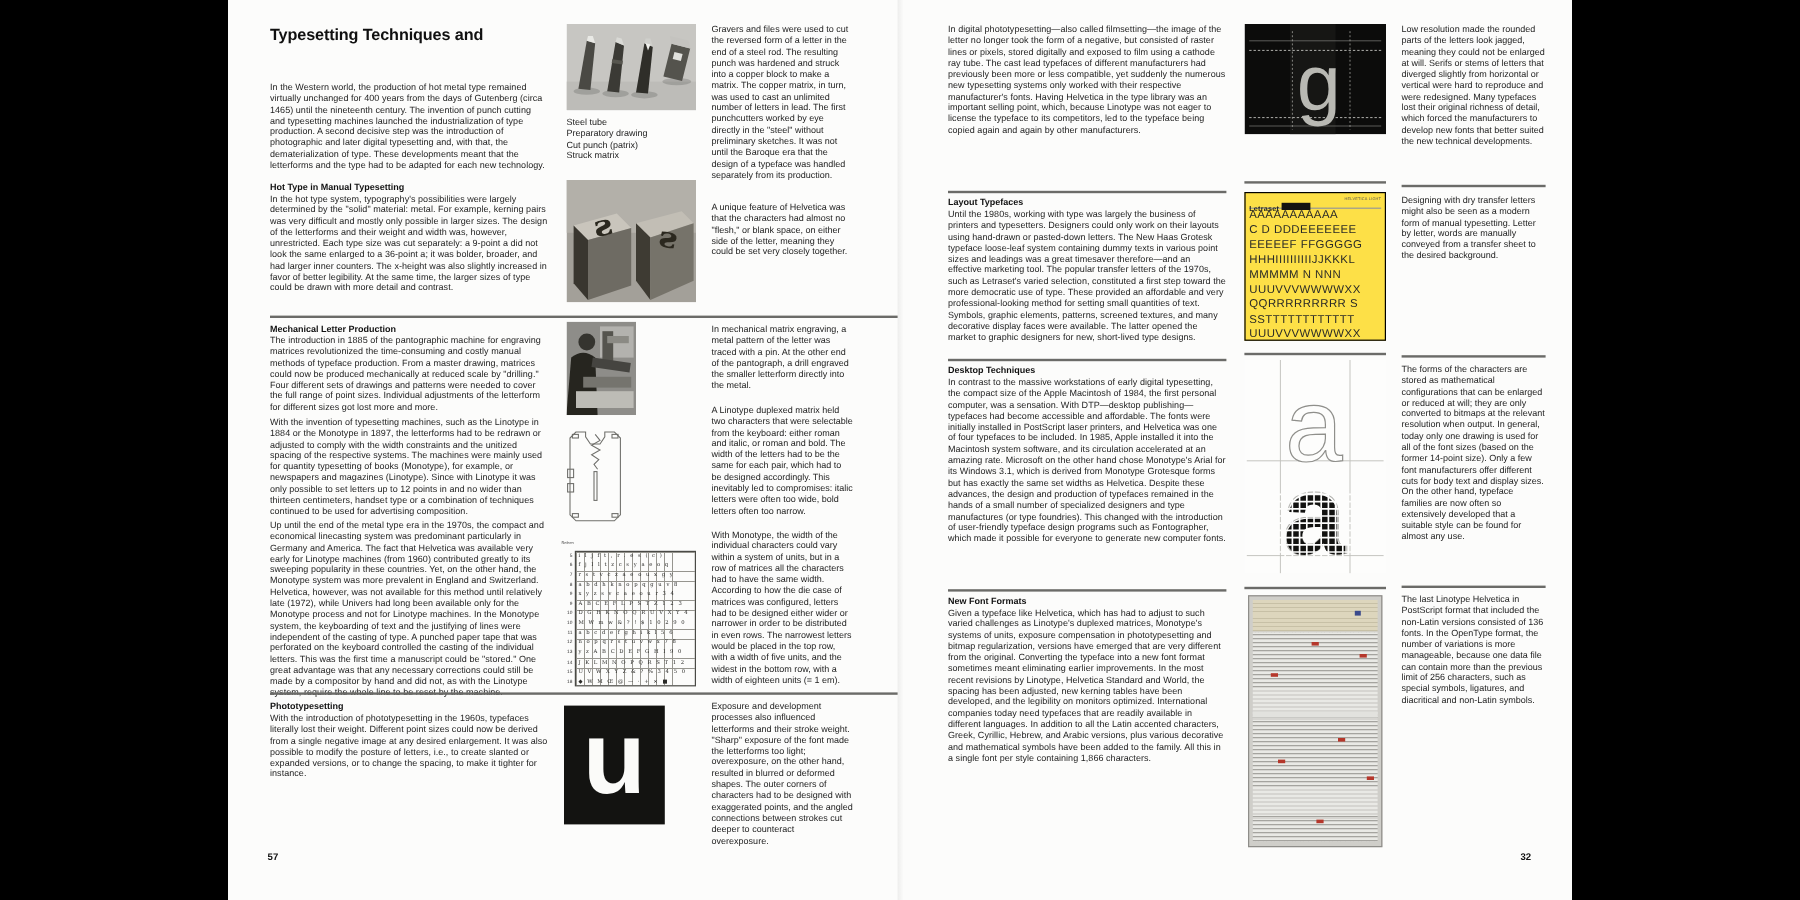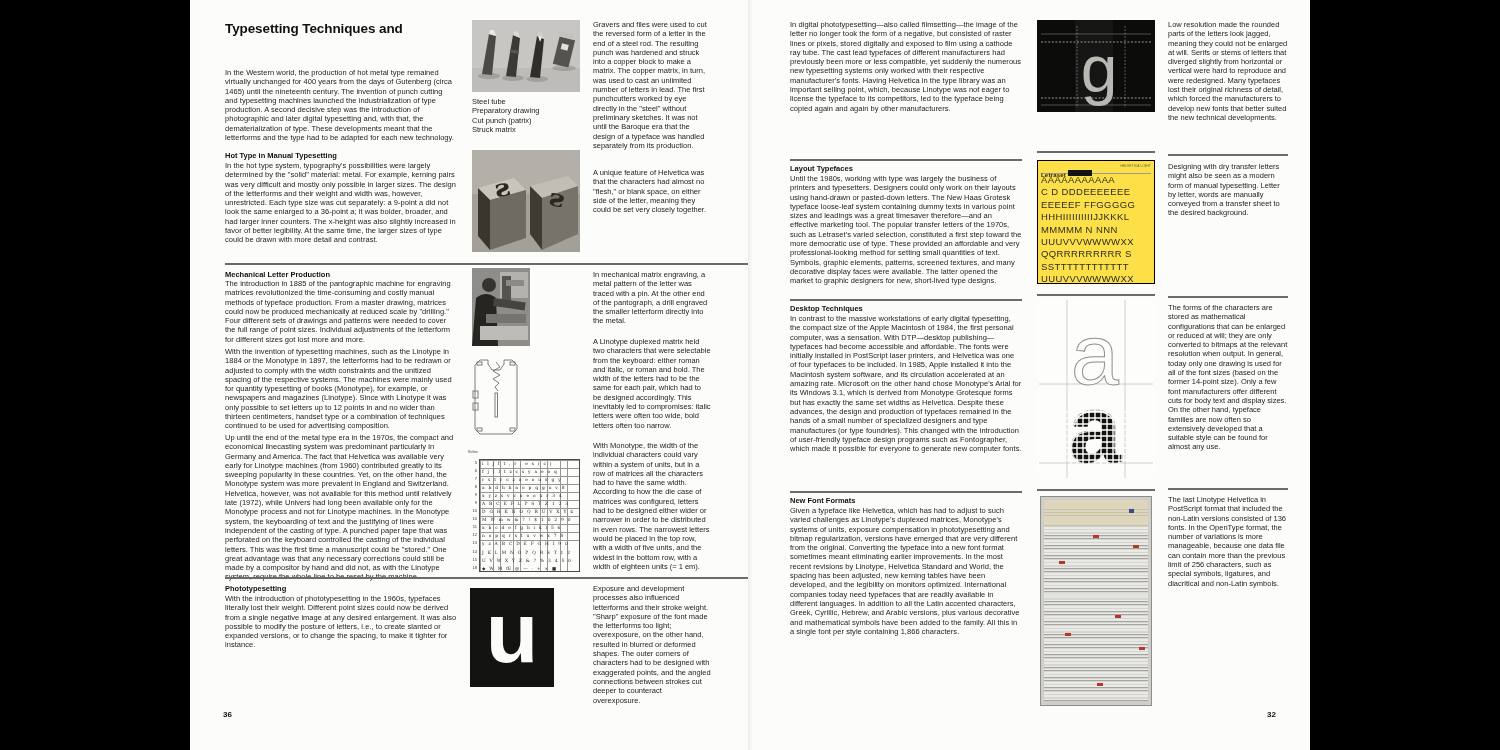--- a/index.html
+++ b/index.html
@@ -62,21 +62,21 @@
     <div class="abs h" style="left:35px;top:151px;width:232px">Hot Type in Manual Typesetting</div>
     <div class="abs body" style="left:35px;top:161px;width:232px">In the hot type system, typography's possibilities were largely determined by the "solid" material: metal. For example, kerning pairs was very difficult and mostly only possible in larger sizes. The design of the letterforms and their weight and width was, however, unrestricted. Each type size was cut separately: a 9-point a did not look the same enlarged to a 36-point a; it was bolder, broader, and had larger inner counters. The x-height was also slightly increased in favor of better legibility. At the same time, the larger sizes of type could be drawn with more detail and contrast.</div>
     <div class="abs rule" style="left:35px;top:263px;width:523px"></div>
     <div class="abs h" style="left:35px;top:270px;width:232px">Mechanical Letter Production</div>
     <div class="abs body" style="left:35px;top:279px;width:232px">The introduction in 1885 of the pantographic machine for engraving matrices revolutionized the time-consuming and costly manual methods of typeface production. From a master drawing, matrices could now be produced mechanically at reduced scale by "drilling." Four different sets of drawings and patterns were needed to cover the full range of point sizes. Individual adjustments of the letterform for different sizes got lost more and more.</div>
     <div class="abs body" style="left:35px;top:347px;width:232px">With the invention of typesetting machines, such as the Linotype in 1884 or the Monotype in 1897, the letterforms had to be redrawn or adjusted to comply with the width constraints and the unitized spacing of the respective systems. The machines were mainly used for quantity typesetting of books (Monotype), for example, or newspapers and magazines (Linotype). Since with Linotype it was only possible to set letters up to 12 points in and no wider than thirteen centimeters, handset type or a combination of techniques continued to be used for advertising composition.</div>
     <div class="abs body" style="left:35px;top:433px;width:232px">Up until the end of the metal type era in the 1970s, the compact and economical linecasting system was predominant particularly in Germany and America. The fact that Helvetica was available very early for Linotype machines (from 1960) contributed greatly to its sweeping popularity in these countries. Yet, on the other hand, the Monotype system was more prevalent in England and Switzerland. Helvetica, however, was not available for this method until relatively late (1972), while Univers had long been available only for the Monotype process and not for Linotype machines. In the Monotype system, the keyboarding of text and the justifying of lines were independent of the casting of type. A punched paper tape that was perforated on the keyboard controlled the casting of the individual letters. This was the first time a manuscript could be "stored." One great advantage was that any necessary corrections could still be made by a compositor by hand and did not, as with the Linotype system, require the whole line to be reset by the machine.</div>
     <div class="abs rule" style="left:35px;top:577px;width:523px"></div>
     <div class="abs h" style="left:35px;top:584px;width:232px">Phototypesetting</div>
     <div class="abs body" style="left:35px;top:594px;width:232px">With the introduction of phototypesetting in the 1960s, typefaces literally lost their weight. Different point sizes could now be derived from a single negative image at any desired enlargement. It was also possible to modify the posture of letters, i.e., to create slanted or expanded versions, or to change the spacing, to make it tighter for instance.</div>
-    <div class="abs pageno" style="left:33px;top:710px">36</div>
+    <div class="abs pageno" style="left:33px;top:710px">57</div>
 
     <div class="abs fig" style="left:282px;top:20px;width:108px;height:72px">
       <svg width="108" height="72">
         <rect width="108" height="72" fill="#c7c6c2"></rect>
         <rect y="48" width="108" height="24" fill="#bdbcb8"></rect>
         <ellipse cx="17" cy="56" rx="11" ry="3" fill="rgba(0,0,0,.15)"></ellipse>
         <ellipse cx="41" cy="58" rx="11" ry="3" fill="rgba(0,0,0,.15)"></ellipse>
         <ellipse cx="65" cy="59" rx="11" ry="3" fill="rgba(0,0,0,.15)"></ellipse>
         <ellipse cx="92" cy="48" rx="12" ry="3" fill="rgba(0,0,0,.15)"></ellipse>
         <polygon points="10,54 17,14 24,16 20,55" fill="#4a4944"></polygon>

